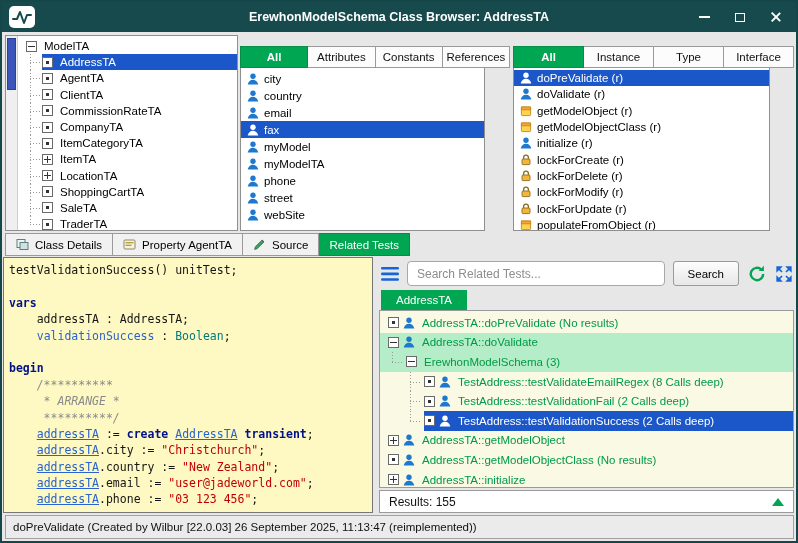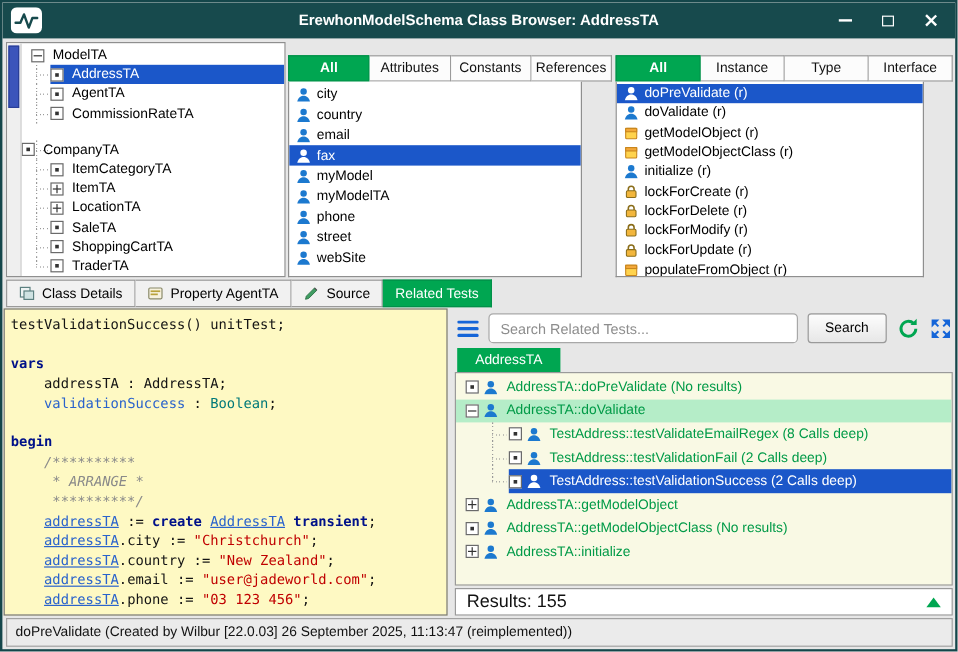--- a/index.html
+++ b/index.html
@@ -84,21 +84,21 @@
   
   .related{position:absolute;left:374px;top:255px;width:420px;height:258px}
   .rt-toolbar{position:absolute;left:5px;right:3px;top:3px;height:27px;display:flex;align-items:center;gap:8px}
   .rt-search{flex:1;height:25px;border:1px solid #a8a8a8;border-radius:4px;padding:0 9px;font-size:12px;color:#333;background:#fff;font-family:"Liberation Sans",sans-serif;box-sizing:border-box}
   .rt-search::placeholder{color:#8d8d8d}
   .rt-btn{height:25px;padding:0 14px;background:linear-gradient(#fdfdfd,#e7e7e7);border:1px solid #9a9a9a;border-radius:3px;font-size:11.5px;font-family:"Liberation Sans",sans-serif;cursor:default}
   .rt-tab{position:absolute;left:5px;top:33px;height:20px;display:inline-flex;align-items:center;padding:0 15px;background:#00a651;color:#fff;font-size:11.5px}
   .rt-tree{position:absolute;left:3px;right:2px;top:53px;bottom:27px;background:#f9f9e4;border:1px solid #9a9a9a;box-sizing:border-box;overflow:hidden;padding-top:2px;font-size:11.5px}
   #rt-tree .trow{height:19.6px;color:#009a47}
   #rt-tree .lbl{color:#009a47}
-  .rt-results{position:absolute;left:3px;right:2px;bottom:2px;height:23px;background:#fff;border:1px solid #9a9a9a;box-sizing:border-box;display:flex;align-items:center;padding:0 9px;font-size:15px;color:#111}
+  .rt-results{position:absolute;left:3px;right:2px;bottom:2px;height:23px;background:#fff;border:1px solid #9a9a9a;box-sizing:border-box;display:flex;align-items:center;padding:0 9px;font-size:12px;color:#111}
   .tri-up{margin-left:auto;width:0;height:0;border-left:6px solid transparent;border-right:6px solid transparent;border-bottom:8px solid #00a651}
 
   
   .statusbar{position:absolute;left:3px;top:513px;width:789px;height:24px;background:#ebebeb;border:1px solid #a2a2a2;box-sizing:border-box;display:flex;align-items:center;padding:0 7px;font-size:11.5px;color:#111;white-space:nowrap;overflow:hidden}
 </style>
 </head>
 <body>
 
 <div class="window">
 
@@ -148,24 +148,32 @@
           <span class="rowline">
             <span class="glyph glyph-dot"></span>
             <span class="lbl">AgentTA</span>
           </span>
         </div>
         <div class="trow" style="padding-left: 24px;">
           <span class="hseg" style="left: 12px; width: 10px;"></span>
           <span class="vseg" style="left: 12px; top: 0px; height: 100%;"></span>
           <span class="rowline">
             <span class="glyph glyph-dot"></span>
+            <span class="lbl">ClientTA</span>
+          </span>
+        </div>
+        <div class="trow" style="padding-left: 24px;">
+          <span class="hseg" style="left: 12px; width: 10px;"></span>
+          <span class="vseg" style="left: 12px; top: 0px; height: 100%;"></span>
+          <span class="rowline">
+            <span class="glyph glyph-dot"></span>
             <span class="lbl">CommissionRateTA</span>
           </span>
         </div>
-        <div class="trow" style=" margin-top: 14px;">
+        <div class="trow" style="padding-left: 24px;">
           <span class="hseg" style="left: 12px; width: 10px;"></span>
           <span class="vseg" style="left: 12px; top: 0px; height: 100%;"></span>
           <span class="rowline">
             <span class="glyph glyph-dot"></span>
             <span class="lbl">CompanyTA</span>
           </span>
         </div>
         <div class="trow" style="padding-left: 24px;">
           <span class="hseg" style="left: 12px; width: 10px;"></span>
           <span class="vseg" style="left: 12px; top: 0px; height: 100%;"></span>
@@ -188,29 +196,29 @@
           <span class="rowline">
             <span class="glyph glyph-plus"></span>
             <span class="lbl">LocationTA</span>
           </span>
         </div>
         <div class="trow" style="padding-left: 24px;">
           <span class="hseg" style="left: 12px; width: 10px;"></span>
           <span class="vseg" style="left: 12px; top: 0px; height: 100%;"></span>
           <span class="rowline">
             <span class="glyph glyph-dot"></span>
+            <span class="lbl">ShoppingCartTA</span>
+          </span>
+        </div>
+        <div class="trow" style="padding-left: 24px;">
+          <span class="hseg" style="left: 12px; width: 10px;"></span>
+          <span class="vseg" style="left: 12px; top: 0px; height: 100%;"></span>
+          <span class="rowline">
+            <span class="glyph glyph-dot"></span>
             <span class="lbl">SaleTA</span>
-          </span>
-        </div>
-        <div class="trow" style="padding-left: 24px;">
-          <span class="hseg" style="left: 12px; width: 10px;"></span>
-          <span class="vseg" style="left: 12px; top: 0px; height: 100%;"></span>
-          <span class="rowline">
-            <span class="glyph glyph-dot"></span>
-            <span class="lbl">ShoppingCartTA</span>
           </span>
         </div>
         <div class="trow" style="padding-left: 24px;">
           <span class="hseg" style="left: 12px; width: 10px;"></span>
           <span class="vseg" style="left: 12px; top: 0px; height: 50%;"></span>
           <span class="rowline">
             <span class="glyph glyph-dot"></span>
             <span class="lbl">TraderTA</span>
           </span>
         </div>
@@ -505,20 +513,28 @@
             <span class="glyph glyph-minus"></span>
             <span class="icon">
               <svg width="12" height="12" viewBox="0 0 12 12">
                 <circle cx="6" cy="3.3" r="2.7" fill="#1c79cf"></circle>
                 <path d="M0.7 11.6C1.6 7.9 4 6.8 6 6.8c2 0 4.4 1.1 5.3 4.8Z" fill="#1c79cf"></path>
               </svg>
             </span>
             <span class="lbl">AddressTA::doValidate</span>
           </span>
         </div>
+        <div class="trow hl" style="padding-left: 26px;">
+          <span class="hseg" style="left: 12px; width: 12px;"></span>
+          <span class="vseg" style="left: 12px; top: 0px; height: 50%;"></span>
+          <span class="rowline">
+            <span class="glyph glyph-minus"></span>
+            <span class="lbl">ErewhonModelSchema (3)</span>
+          </span>
+        </div>
         <div class="trow" style="padding-left: 44px;">
           <span class="hseg" style="left: 30px; width: 12px;"></span>
           <span class="vseg" style="left: 30px; top: 0px; height: 100%;"></span>
           <span class="rowline">
             <span class="glyph glyph-dot"></span>
             <span class="icon">
               <svg width="12" height="12" viewBox="0 0 12 12">
                 <circle cx="6" cy="3.3" r="2.7" fill="#1c79cf"></circle>
                 <path d="M0.7 11.6C1.6 7.9 4 6.8 6 6.8c2 0 4.4 1.1 5.3 4.8Z" fill="#1c79cf"></path>
               </svg>

